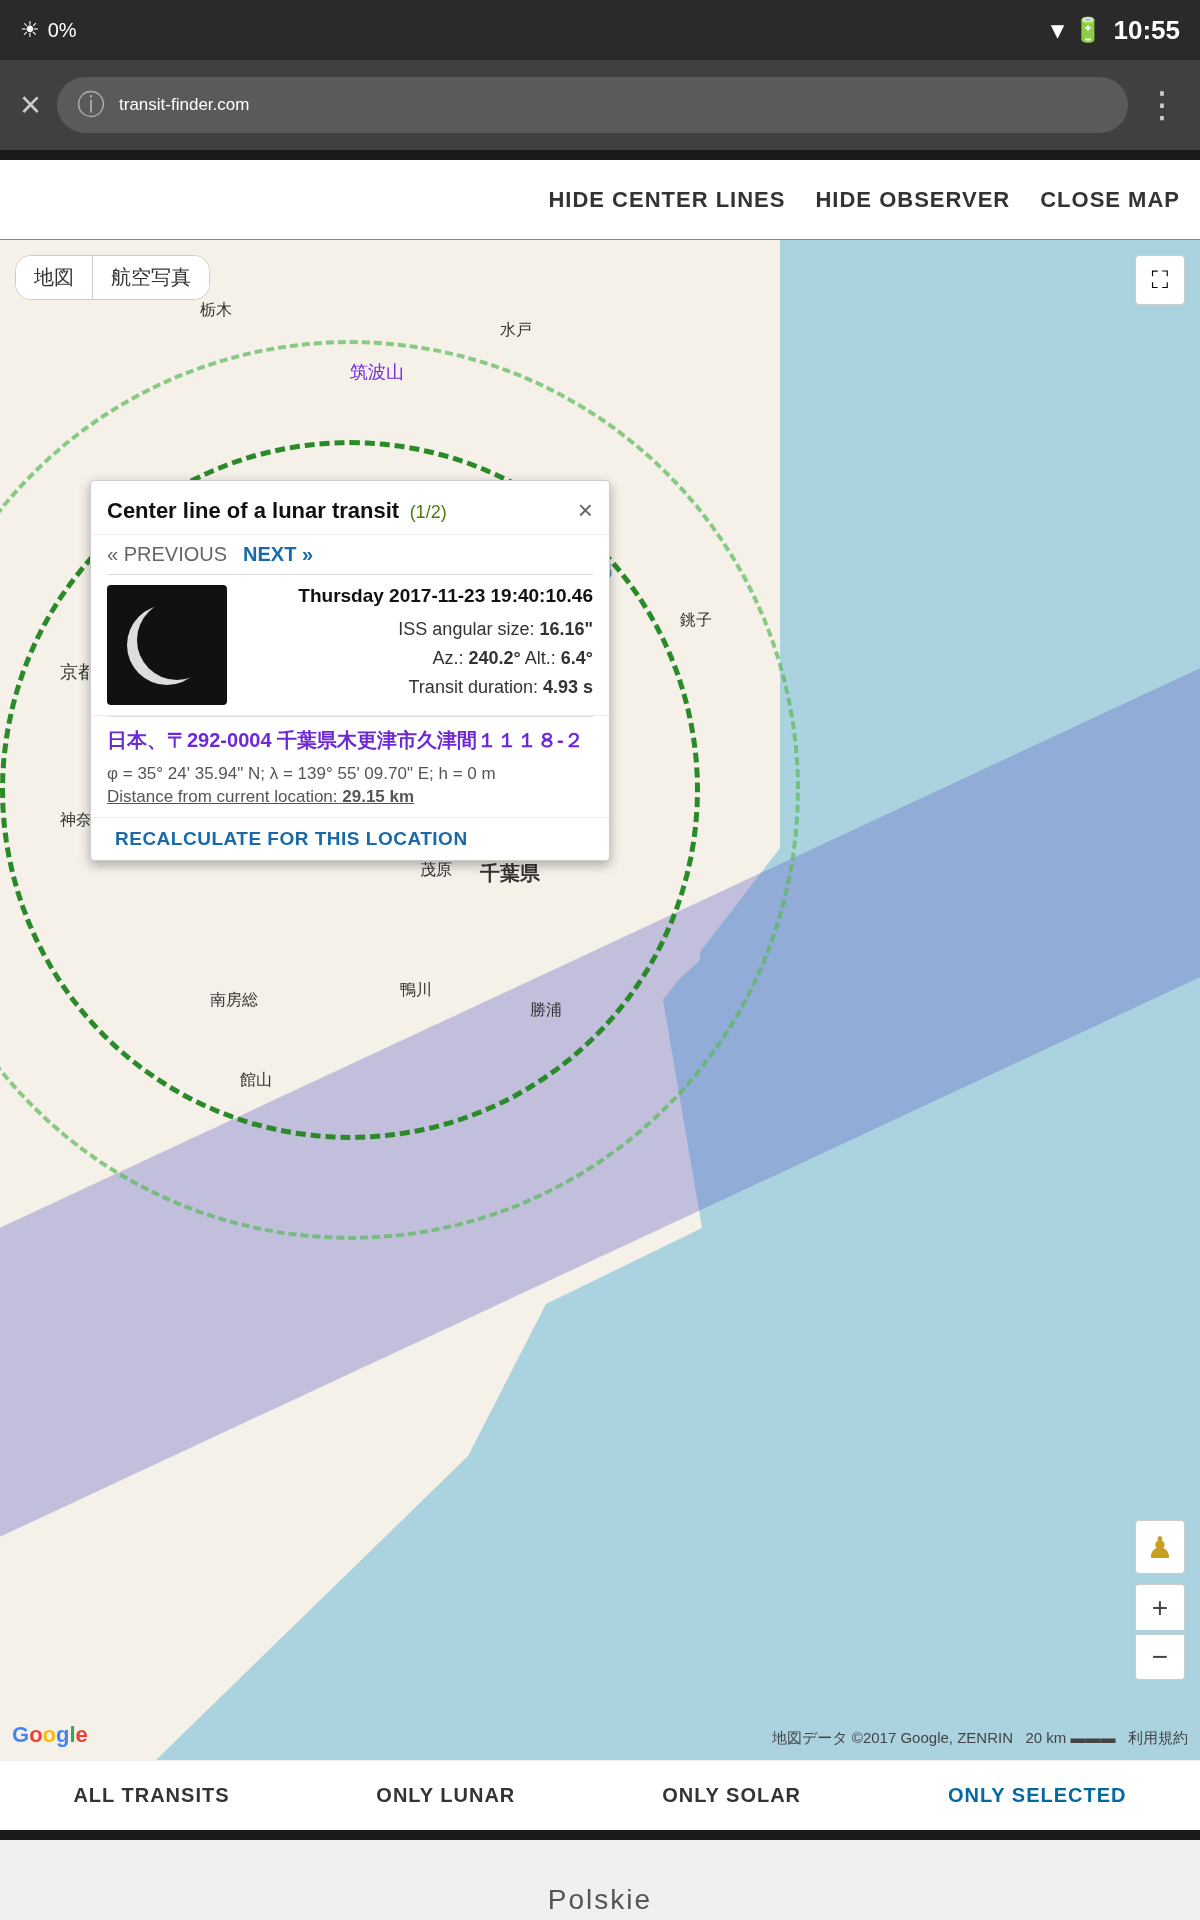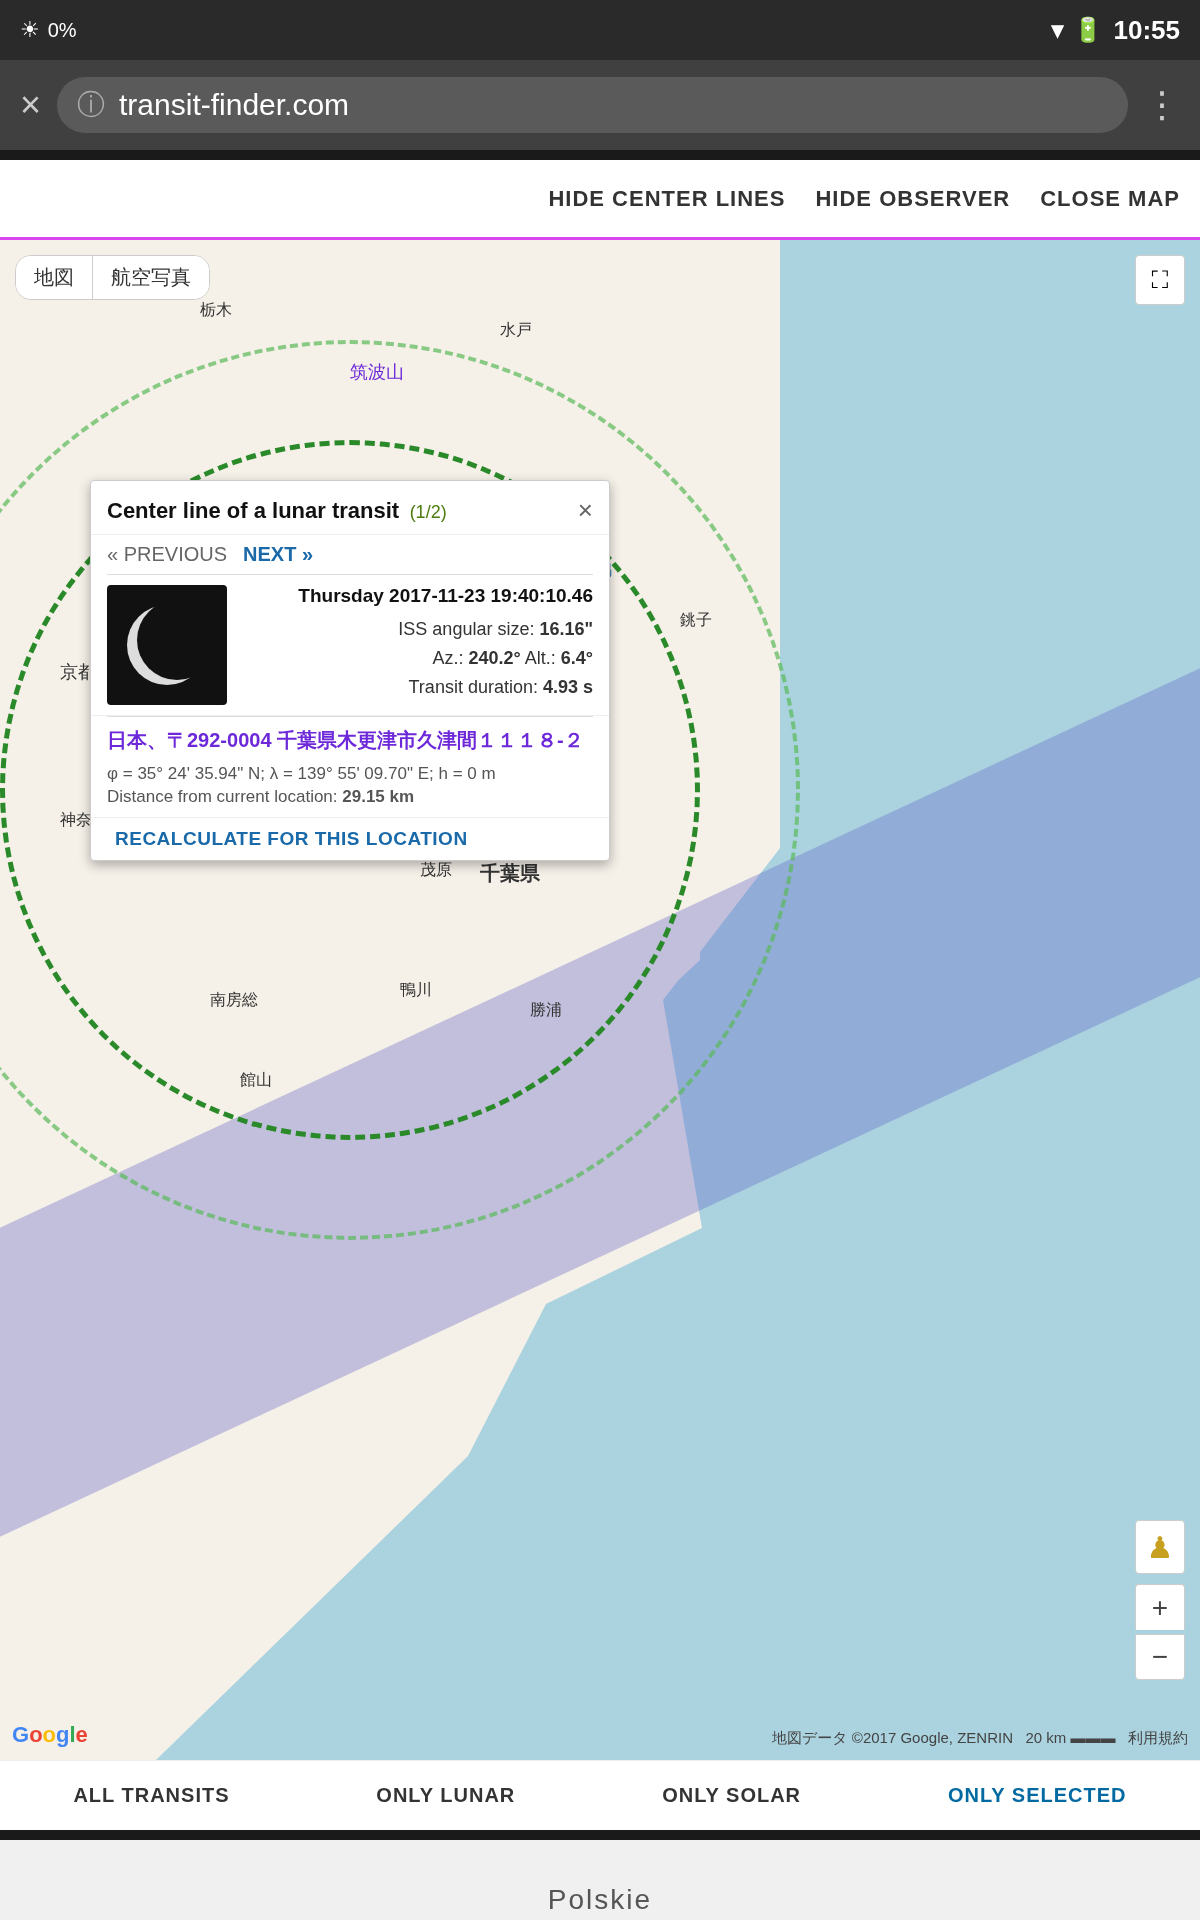--- a/index.html
+++ b/index.html
@@ -65,21 +65,21 @@
       align-items: center;
       padding: 0 20px;
       gap: 14px;
     }
     .info-icon {
       color: #aaa;
       font-size: 28px;
     }
     .url-text {
       color: white;
-      font-size: 30px;
+      font-size: 17px;
     }
     .browser-menu {
       color: #ccc;
       font-size: 36px;
     }
 
     
     .main-content {
       width: 100%;
       height: calc(1920px - 60px - 90px - 100px);
@@ -90,21 +90,21 @@
 
     
     .map-toolbar {
       width: 100%;
       height: 80px;
       background: white;
       display: flex;
       align-items: center;
       justify-content: flex-end;
       padding: 0 20px;
-      border-bottom: 3px solid #d946ef;
+      border-bottom: 1px solid #d946ef;
       gap: 30px;
       position: relative;
       z-index: 10;
     }
     .toolbar-btn {
       font-size: 22px;
       font-weight: bold;
       color: #333;
       letter-spacing: 1px;
       cursor: pointer;
@@ -318,20 +318,21 @@
       margin-bottom: 6px;
     }
     .location-coords {
       font-size: 17px;
       color: #555;
       line-height: 1.6;
     }
     .location-distance {
       font-size: 17px;
       color: #555;
+      text-decoration: underline;
     }
     .recalc-btn {
       display: block;
       padding: 10px 24px;
       font-size: 19px;
       color: #1a6aaa;
       font-weight: bold;
       letter-spacing: 0.5px;
       cursor: pointer;
       text-transform: uppercase;

